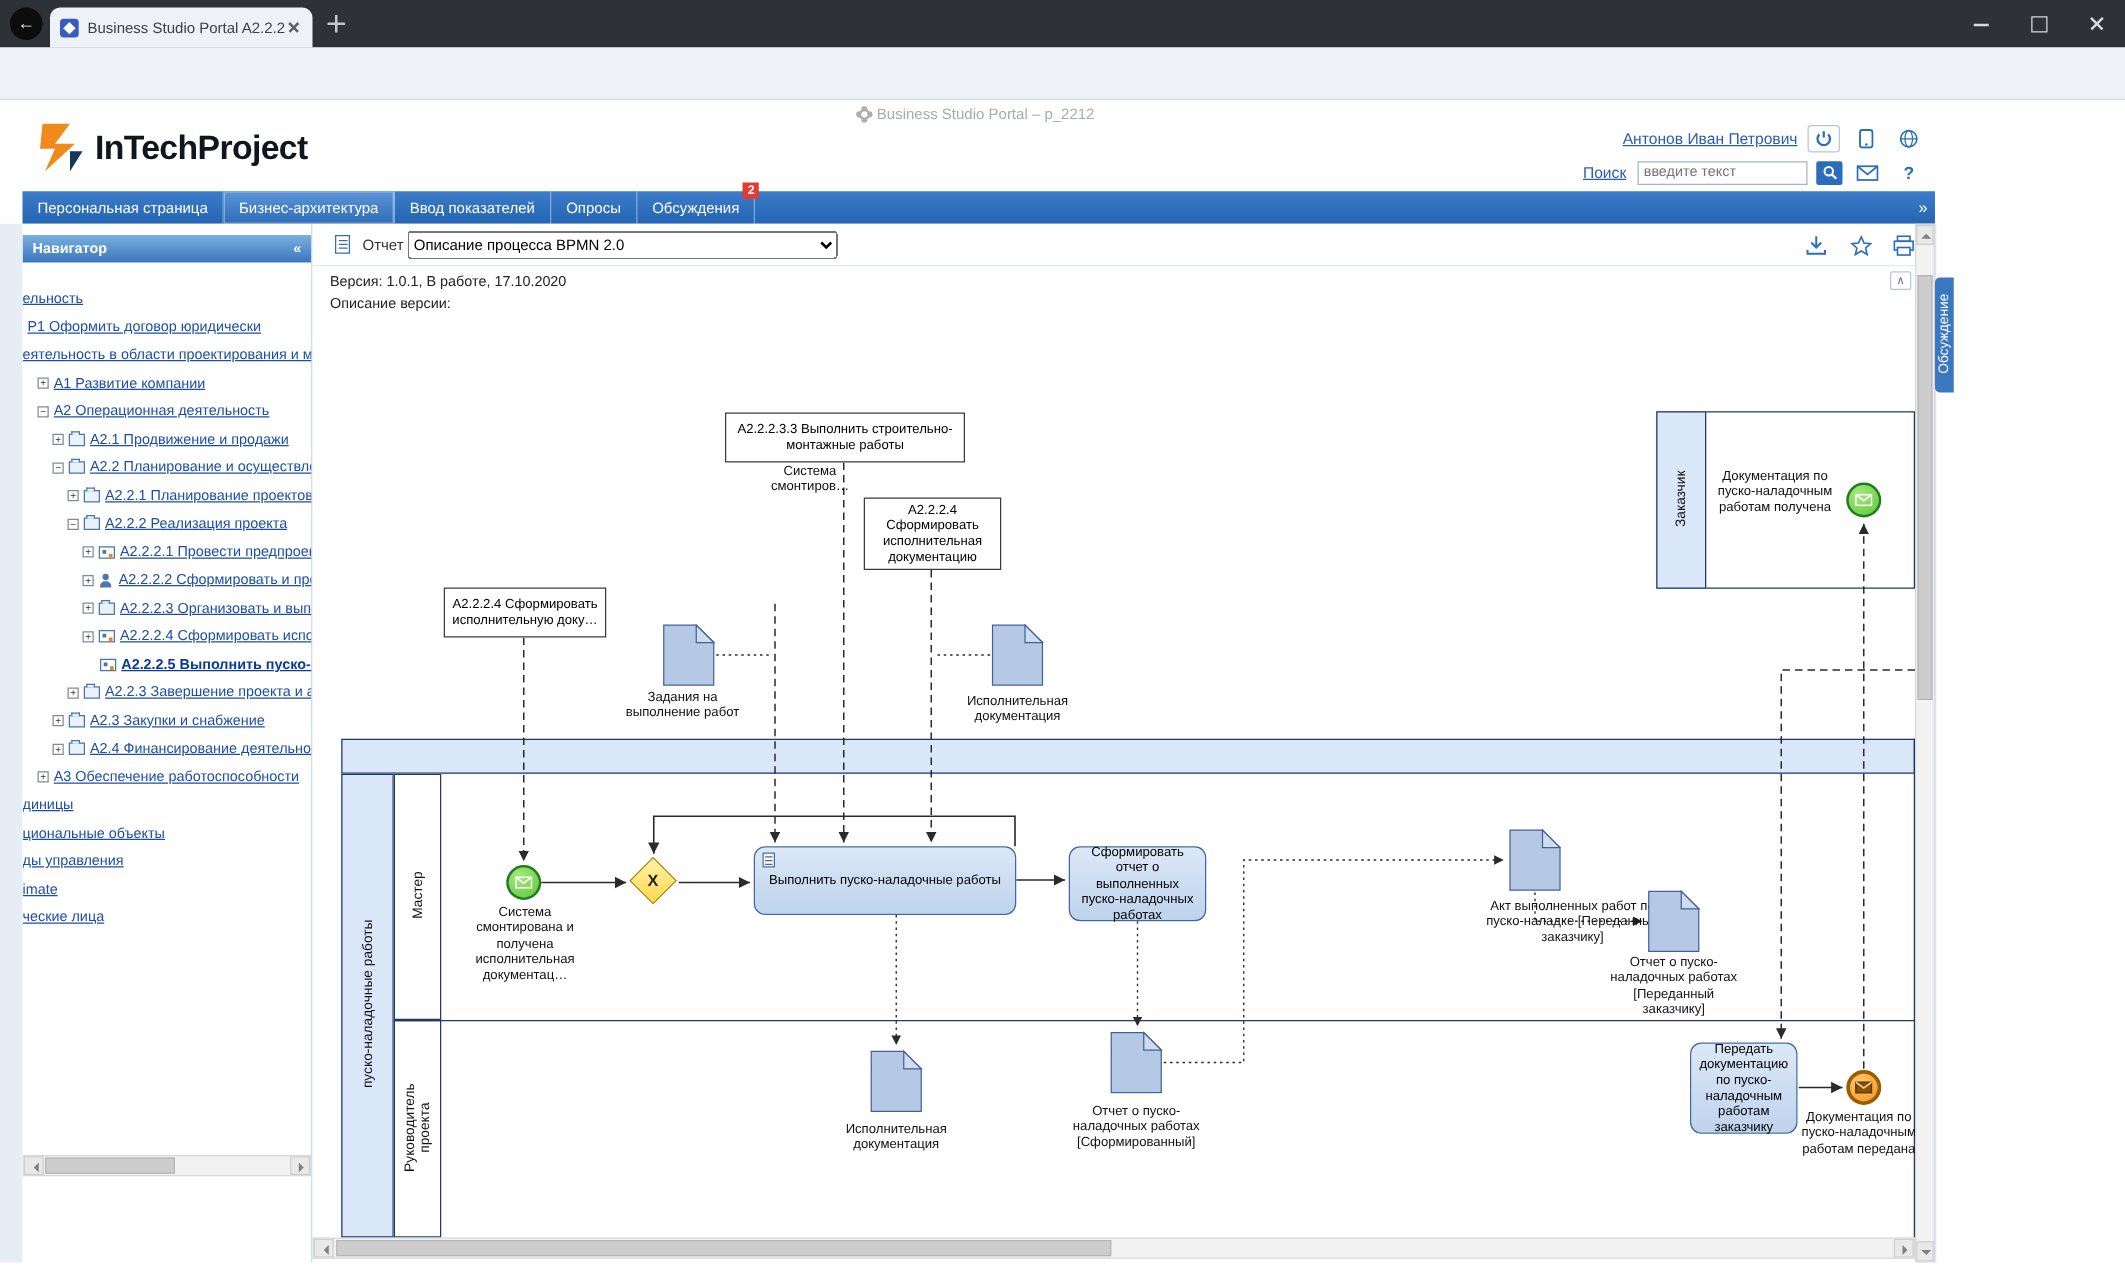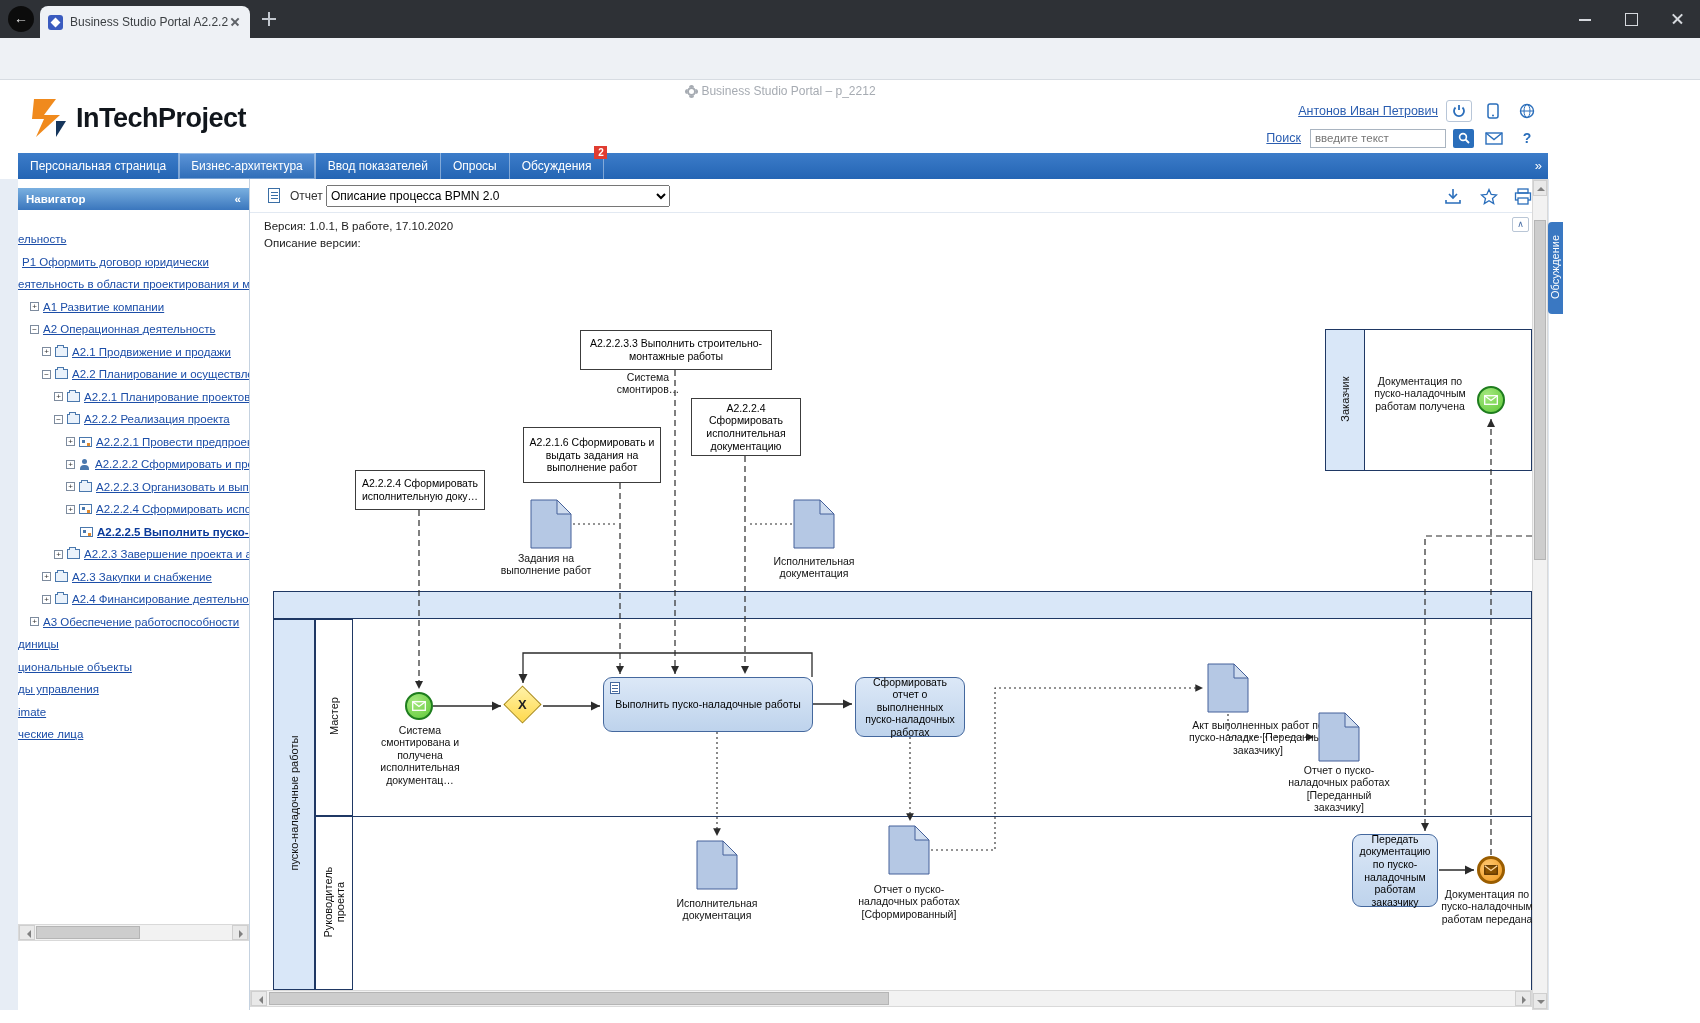--- a/index.html
+++ b/index.html
@@ -416,21 +416,20 @@
         <path class="assoc" d="M537,273 H493"></path>
         <path class="assoc" d="M462,481 V585" marker-end="url(#arr)"></path>
         <path class="assoc" d="M655,486 V570" marker-end="url(#arr)"></path>
         <path class="assoc" d="M676,599 H740 V437 H948" marker-end="url(#arr)"></path>
         <path class="assoc" d="M973,463 V486 H1059" marker-end="url(#arr)"></path>
       </svg>
 
 
       <div class="ext node" style="left:325px; top:79px; width:192px; height:40px;">А2.2.2.3.3 Выполнить строительно-монтажные работы</div>
       <div class="ext node" style="left:436px; top:147px; width:110px; height:58px;">А2.2.2.4 Сформировать исполнительная документацию</div>
-      <div class="ext node" style="left:268px; top:176px; width:138px; height:56px;">А2.2.1.6 Сформировать и выдать задания на выполнение работ</div>
       <div class="ext node" style="left:100px; top:219px; width:130px; height:40px;">А2.2.2.4 Сформировать исполнительную доку…</div>
       <div class="dlab node" style="left:340px; top:120px; width:106px;">Система смонтиров…</div>
 
       <div class="node" style="position:absolute; left:275px; top:248px;">
         <svg width="42" height="50">
             <path d="M1,1 H27 L41,15 V49 H1 Z" fill="#b5c8e4" stroke="#44609a"></path>
             <path d="M27,1 V15 H41 Z" fill="#cfdcee" stroke="#44609a"></path>
           </svg>
       </div>
       <div class="dlab node" style="left:232px; top:301px; width:118px;">Задания на выполнение работ</div>

